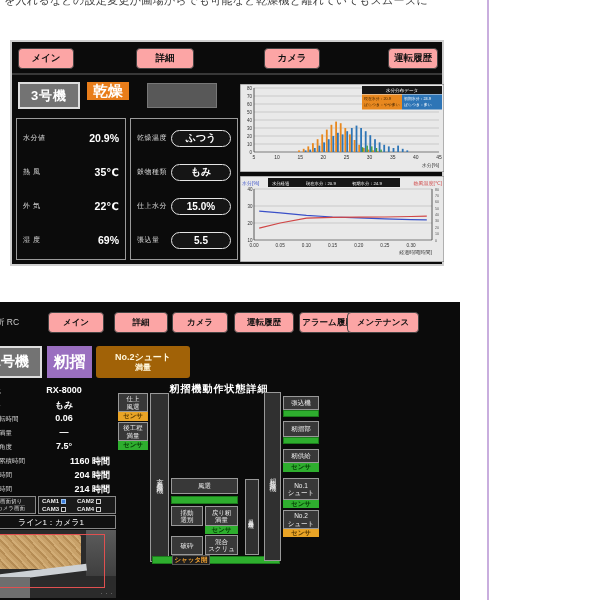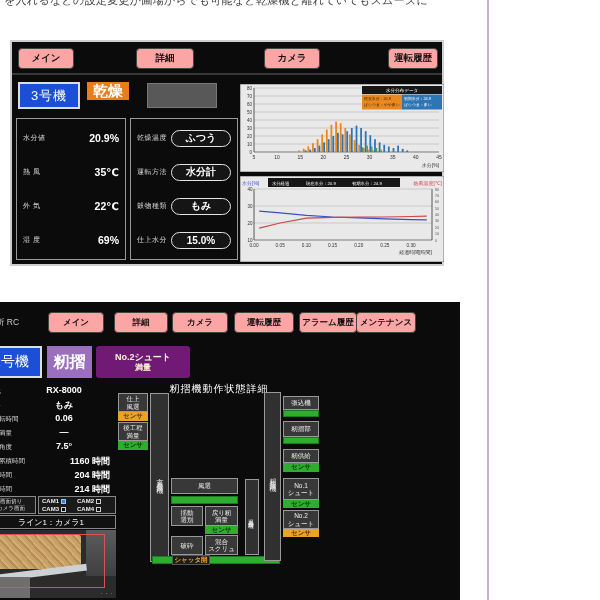--- a/index.html
+++ b/index.html
@@ -7,21 +7,21 @@
 .stage{position:relative;width:600px;height:600px;overflow:hidden;background:#fff}
 .caption{position:absolute;top:-7px;left:4px;font-size:11px;color:#3c3c3c;white-space:nowrap;letter-spacing:.3px}
 .vline{position:absolute;left:487px;top:0;width:2px;height:600px;background:#c9aede}
 .panel{position:absolute;background:#0b0b0b}
 .dryer{left:10px;top:40px;width:434px;height:226px;border:2px solid #cfcfcf}
 .huller{left:-16px;top:302px;width:476px;height:298px}
 .tab{position:absolute;background:#fca5a5;border:1px solid #444;border-radius:4px;display:flex;align-items:center;justify-content:center;font-weight:bold;color:#111;height:21px}
 #dryer-tabs{position:absolute;left:0;top:0;right:0;height:33px;border-bottom:2px solid #383838}
 #dryer-tabs .tab{top:6px;font-size:9.5px}
 #huller-tabs .tab{top:10px;font-size:8.5px}
-.machine{position:absolute;border:2px solid #ddd;background:#1d4ed8;color:#fff;display:flex;align-items:center;justify-content:center;font-weight:normal}
+.machine{position:absolute;border:2px solid #ddd;background:#737373;color:#fff;display:flex;align-items:center;justify-content:center;font-weight:bold}
 .m-dryer{left:6px;top:40px;width:62px;height:27px;font-size:13px;letter-spacing:1px}
 .state{position:absolute;color:#fff;display:flex;align-items:center;justify-content:center;font-weight:bold}
 .s-dryer{left:75px;top:40px;width:42px;height:18px;font-size:15px}
 .blankbox{position:absolute;left:135px;top:41px;width:70px;height:25px;background:#585858;border:1px solid #777}
 .pbox{position:absolute;border:1px solid #9a9a9a;display:flex;flex-direction:column;justify-content:space-around;padding:2px 6px}
 .p-left{left:4px;top:76px;width:110px;height:142px}
 .p-mid{left:118px;top:76px;width:108px;height:142px}
 .prow{display:flex;justify-content:space-between;align-items:center}
 .plabel{font-size:7px;color:#ddd;letter-spacing:.5px;white-space:nowrap}
 .pvalue{font-size:10.5px;font-weight:bold;color:#fff;text-align:left;white-space:pre-line;line-height:1.15}
@@ -47,21 +47,21 @@
 .cambox{width:5px;height:5px;border:1px solid #ccc;background:#111}
 .cambox.checked{background:#3d7edb;border-color:#9cc2ef}
 .linebar{position:absolute;left:2px;top:213px;width:130px;height:14px;background:#111;border:1px solid #888;color:#fff;font-size:8px;display:flex;align-items:center;justify-content:center}
 .camview{position:absolute;left:2px;top:228px;width:130px;height:68px;background:#2b2b2b;overflow:hidden}
 .grain{position:absolute;left:7px;top:5px;width:88px;height:34px;background:repeating-linear-gradient(47deg,#c8a169 0 3px,#b68d55 3px 5px,#d2ad76 5px 7px);border-radius:2px}
 .metal{position:absolute;right:0;top:0;width:30px;height:46px;background:linear-gradient(180deg,#5c5c5c,#3f3f3f)}
 .chute{position:absolute;left:-4px;top:40px;width:105px;height:7px;background:#cdd1d5;transform:rotate(-7deg)}
 .shelf{position:absolute;left:0;bottom:0;width:44px;height:21px;background:#6e6e6e}
 .redrect{position:absolute;left:6px;top:4px;right:11px;bottom:10px;border:1px solid #e05050}
 .camstamp{position:absolute;right:3px;bottom:2px;font-size:4.5px;color:#eee;letter-spacing:1px}
-.dtitle{position:absolute;left:150px;top:80px;width:170px;text-align:center;font-size:10px;font-weight:normal;color:#fff;letter-spacing:1px;white-space:nowrap}
+.dtitle{position:absolute;left:150px;top:80px;width:170px;text-align:center;font-size:10px;font-weight:bold;color:#fff;letter-spacing:1px;white-space:nowrap}
 #diagram div{position:absolute}
 .d-box{background:#383838;border:1px solid #999;color:#f0f0f0;font-size:6.5px;line-height:1.15;display:flex;align-items:center;justify-content:center;text-align:center;white-space:pre-line}
 .d-bar{background:#2eae2e;border:1px solid #1c7a1c}
 .d-sensor-green{background:#2eae2e;color:#064006;font-size:6.5px;font-weight:bold;display:flex;align-items:center;justify-content:center}
 .d-sensor-orange{background:#e9a426;color:#5c3c00;font-size:6.5px;font-weight:bold;display:flex;align-items:center;justify-content:center}
 .d-vcol{background:#303030;border:1px solid #999;color:#eee;writing-mode:vertical-rl;font-size:7px;letter-spacing:2px;display:flex;align-items:center;justify-content:center}
 .d-shutter{background:#1d1d1d;border:1px solid #555;color:#f0a030;font-size:6.5px;font-weight:bold;display:flex;align-items:center;justify-content:center;white-space:nowrap}
 </style>
 </head>
 <body>
@@ -97,30 +97,30 @@
           <div class="plabel">湿 度</div>
           <div class="pvalue">69%</div>
         </div>
       </div>
     <div class="pbox p-mid" id="dryer-params-mid">
         <div class="prow">
           <div class="plabel">乾燥温度</div>
           <div class="pill">ふつう</div>
         </div>
         <div class="prow">
-          <div class="plabel">運転方法</div>
-          <div class="pill">水分計</div>
-        </div>
-        <div class="prow">
           <div class="plabel">穀物種類</div>
           <div class="pill">もみ</div>
         </div>
         <div class="prow">
           <div class="plabel">仕上水分</div>
           <div class="pill">15.0%</div>
+        </div>
+        <div class="prow">
+          <div class="plabel">張込量</div>
+          <div class="pill">5.5</div>
         </div>
       </div>
     <div class="chart c-hist" id="hist-chart"><svg viewBox="0 0 204 88" width="204" height="88">
           <rect x="0" y="0" width="204" height="88" fill="#e9e9e9" stroke="#777"></rect>
           <line x1="14" y1="68" x2="199" y2="68" stroke="#333" stroke-width="0.6"></line>
           <text x="12" y="69.6" font-size="4.5" text-anchor="end" fill="#333">0</text>
           <line x1="14" y1="60" x2="199" y2="60" stroke="#b5b5b5" stroke-width="0.6"></line>
           <text x="12" y="61.6" font-size="4.5" text-anchor="end" fill="#333">10</text>
           <line x1="14" y1="52" x2="199" y2="52" stroke="#b5b5b5" stroke-width="0.6"></line>
           <text x="12" y="53.6" font-size="4.5" text-anchor="end" fill="#333">20</text>
@@ -243,25 +243,25 @@
   </section>
 
   <section class="panel huller">
     <div class="site">所 RC</div>
     <div id="huller-tabs">
         <div class="tab" style="left: 64px; width: 56px;">メイン</div>
         <div class="tab" style="left: 130px; width: 54px;">詳細</div>
         <div class="tab" style="left: 188px; width: 56px;">カメラ</div>
         <div class="tab" style="left: 250px; width: 60px;">運転履歴</div>
         <div class="tab" style="left: 315px; width: 58px;">アラーム履歴</div>
-        <div class="tab" style="left: 372px; width: 60px; text-align: right;">メンテナンス</div>
+        <div class="tab" style="left: 363px; width: 72px; text-align: right;">メンテナンス</div>
       </div>
     <div class="machine m-huller">1号機</div>
     <div class="state s-huller" style="background: rgb(154, 111, 192);">籾摺</div>
-    <div class="alert" style="background: #701a75;">
+    <div class="alert" style="background: #a16207;">
       <span class="l1">No.2シュート</span>
       <span class="l2">満量</span>
     </div>
     <div id="huller-info">
         <div class="irow" style="top: 0px;">
           <div class="ilabel">型 式</div>
           <div class="ivalue">RX-8000</div>
         </div>
         <div class="irow" style="top: 14px;">
           <div class="ilabel">原 料</div>

